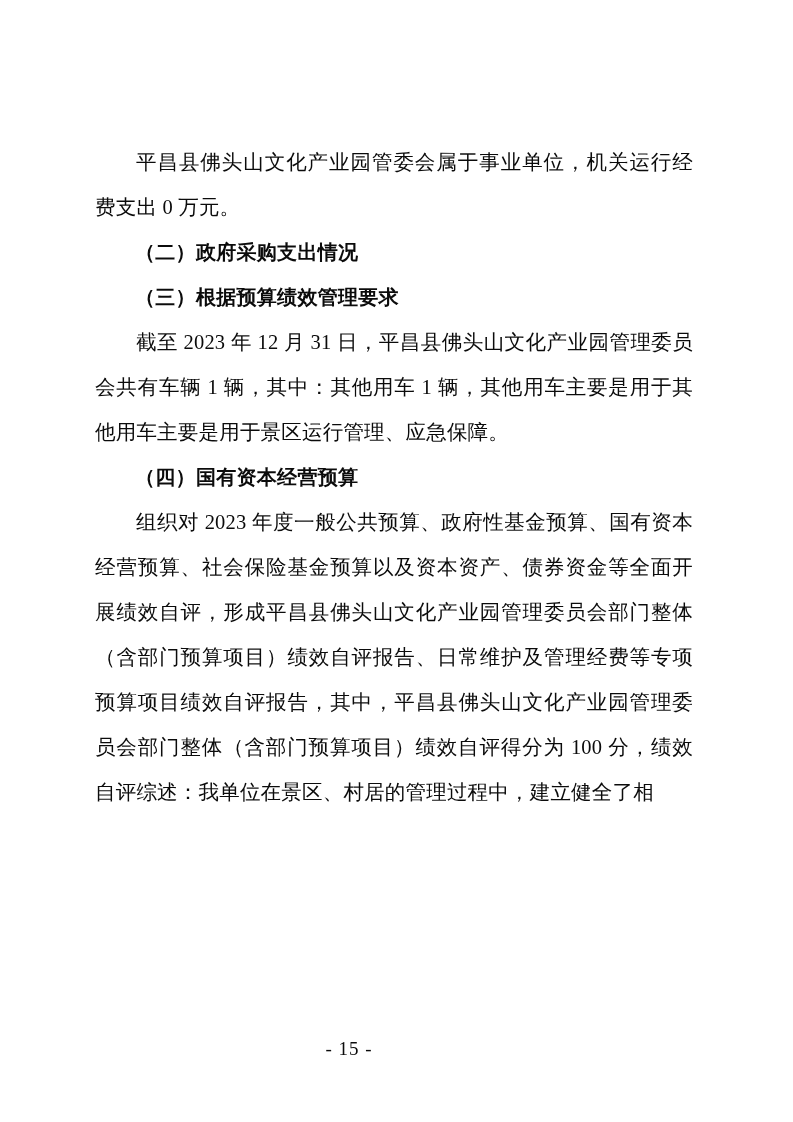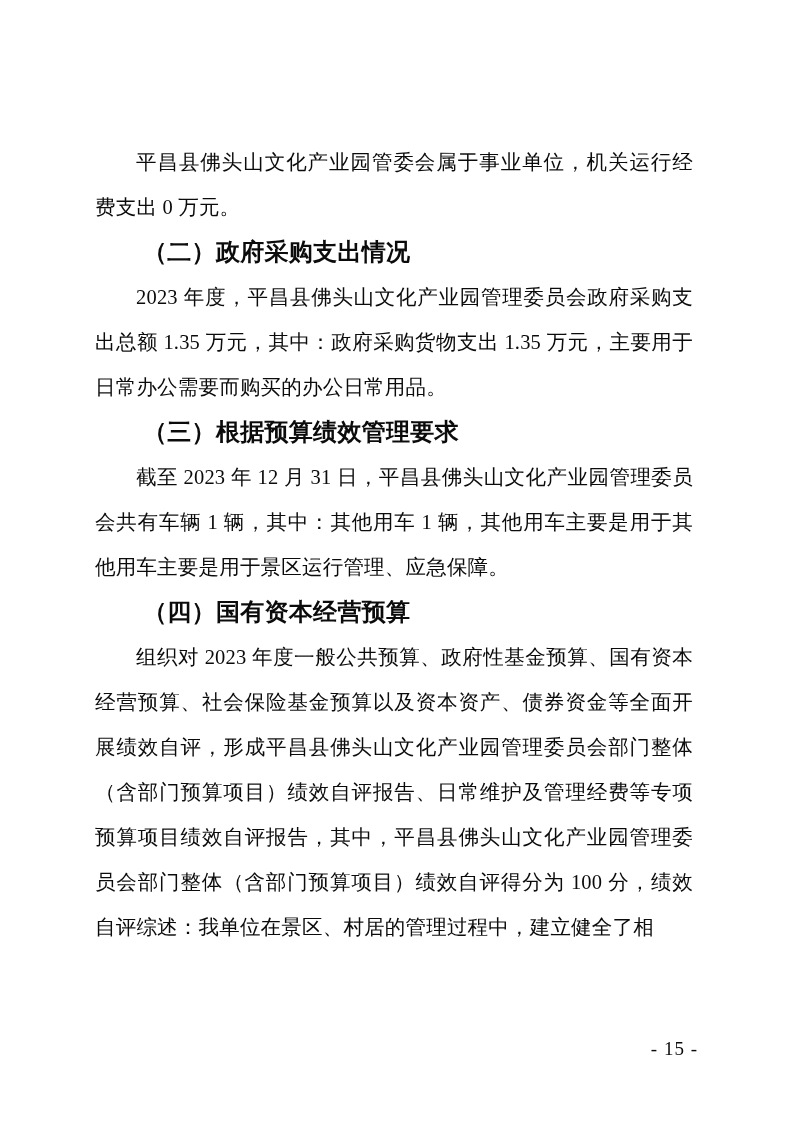--- a/index.html
+++ b/index.html
@@ -28,42 +28,41 @@
     text-justify: inter-ideograph;
   }
   p {
     margin: 0;
     text-indent: 2em;
     letter-spacing: 0.2px;
   }
   p.heading {
     font-family: "DejaVu Sans", "Liberation Sans", sans-serif;
     font-weight: bold;
-    font-size: 24px;
+    font-size: 20px;
     letter-spacing: 0.3px;
   }
   .page-number {
     position: absolute;
     left: 0;
     right: 95px;
     bottom: 62px;
-    text-align: right;
+    text-align: center;
     font-size: 19px;
     font-family: "Liberation Serif", "DejaVu Serif", serif;
     letter-spacing: 1px;
     margin-top: 20px;
   }
 </style>
 </head>
 <body>
 
 <div class="page">
   <div class="doc-body">
     <p class="body">平昌县佛头山文化产业园管委会属于事业单位，机关运行经费支出 0 万元。</p>
     <p class="heading">（二）政府采购支出情况</p>
-    <p class="body">2023 年度，平昌县佛头山文化产业园管理委员会政府采购支出总额 1.35 万元，其中：政府采购货物支出 1.35 万元，主要用于日常办公需要而购买的办公日常用品。</p>
     <p class="heading">（三）根据预算绩效管理要求</p>
     <p class="body">截至 2023 年 12 月 31 日，平昌县佛头山文化产业园管理委员会共有车辆 1 辆，其中：其他用车 1 辆，其他用车主要是用于其他用车主要是用于景区运行管理、应急保障。</p>
     <p class="heading">（四）国有资本经营预算</p>
     <p class="body">组织对 2023 年度一般公共预算、政府性基金预算、国有资本经营预算、社会保险基金预算以及资本资产、债券资金等全面开展绩效自评，形成平昌县佛头山文化产业园管理委员会部门整体（含部门预算项目）绩效自评报告、日常维护及管理经费等专项预算项目绩效自评报告，其中，平昌县佛头山文化产业园管理委员会部门整体（含部门预算项目）绩效自评得分为 100 分，绩效自评综述：我单位在景区、村居的管理过程中，建立健全了相</p>
   </div>
   <div class="page-number">- 15 -</div>
 </div>
 
 </body></html>

